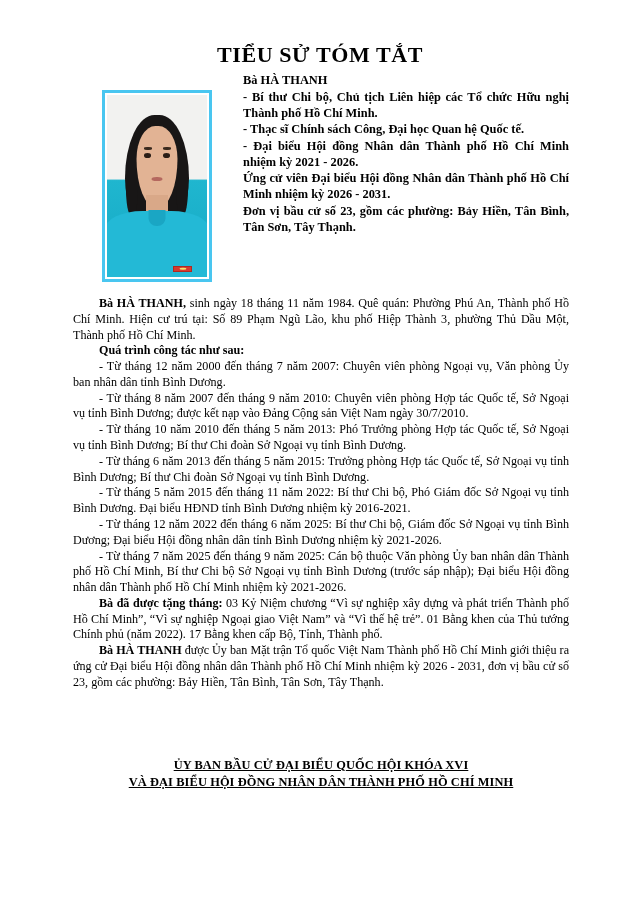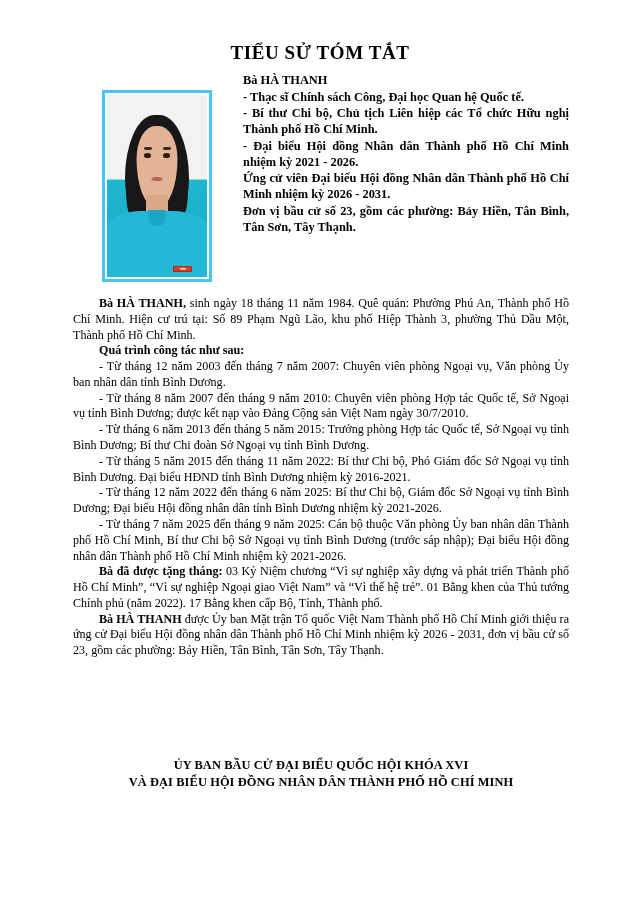--- a/index.html
+++ b/index.html
@@ -24,21 +24,21 @@
     background: #fff;
   }
 
   
   .doc-title {
     position: absolute;
     left: 0;
     top: 42px;
     width: 640px;
     text-align: center;
-    font-size: 19px;
+    font-size: 22px;
     font-weight: bold;
     letter-spacing: 0.6px;
   }
 
   
   .header-block {
     position: absolute;
     left: 73px;
     top: 72px;
     width: 496px;
@@ -208,20 +208,21 @@
   .footer {
     position: absolute;
     left: 73px;
     top: 757px;
     width: 496px;
     text-align: center;
     font-size: 12.4px;
     font-weight: bold;
     line-height: 1.33;
     letter-spacing: 0.1px;
+    text-decoration: underline;
   }
   .footer div { margin: 0; }
 </style>
 </head>
 <body>
 
 <div class="page">
 
   <div class="doc-title">TIỂU SỬ TÓM TẮT</div>
 
@@ -241,37 +242,38 @@
         <div class="ph-mouth"></div>
         <div class="ph-torso">
           <div class="ph-badge"></div>
         </div>
         <div class="ph-collar"></div>
       </div>
     </div>
 
     <div class="summary">
       <div class="s-line">Bà HÀ THANH</div>
+      <div class="s-line">- Bí thư Chi bộ, Chủ tịch Liên hiệp các Tổ chức Hữu nghị Thành phố Hồ Chí Minh.</div>
       <div class="s-line">- Thạc sĩ Chính sách Công, Đại học Quan hệ Quốc tế.</div>
-      <div class="s-line">- Bí thư Chi bộ, Chủ tịch Liên hiệp các Tổ chức Hữu nghị Thành phố Hồ Chí Minh.</div>
       <div class="s-line">- Đại biểu Hội đồng Nhân dân Thành phố Hồ Chí Minh nhiệm kỳ 2021 - 2026.</div>
       <div class="s-line">Ứng cử viên Đại biểu Hội đồng Nhân dân Thành phố Hồ Chí Minh nhiệm kỳ 2026 - 2031.</div>
       <div class="s-line">Đơn vị bầu cử số 23, gồm các phường: Bảy Hiền, Tân Bình, Tân Sơn, Tây Thạnh.</div>
     </div>
 
   </div>
 
   <div class="body-text">
 
     <p><span class="b">Bà HÀ THANH,</span><span> sinh ngày 18 tháng 11 năm 1984. Quê quán: Phường Phú An, Thành phố Hồ Chí Minh. Hiện cư trú tại: Số 89 Phạm Ngũ Lão, khu phố Hiệp Thành 3, phường Thủ Dầu Một, Thành phố Hồ Chí Minh.</span></p>
 
     <p><span class="b">Quá trình công tác như sau:</span></p>
 
-    <p>- Từ tháng 12 năm 2003 đến tháng 7 năm 2007: Chuyên viên phòng Ngoại vụ, Văn phòng Ủy ban nhân dân tỉnh Bình Dương.</p>
+    <p>- Từ tháng 12 năm 2000 đến tháng 7 năm 2007: Chuyên viên phòng Ngoại vụ, Văn phòng Ủy ban nhân dân tỉnh Bình Dương.</p>
     <p>- Từ tháng 8 năm 2007 đến tháng 9 năm 2010: Chuyên viên phòng Hợp tác Quốc tế, Sở Ngoại vụ tỉnh Bình Dương; được kết nạp vào Đảng Cộng sản Việt Nam ngày 30/7/2010.</p>
+    <p>- Từ tháng 10 năm 2010 đến tháng 5 năm 2013: Phó Trưởng phòng Hợp tác Quốc tế, Sở Ngoại vụ tỉnh Bình Dương; Bí thư Chi đoàn Sở Ngoại vụ tỉnh Bình Dương.</p>
     <p>- Từ tháng 6 năm 2013 đến tháng 5 năm 2015: Trưởng phòng Hợp tác Quốc tế, Sở Ngoại vụ tỉnh Bình Dương; Bí thư Chi đoàn Sở Ngoại vụ tỉnh Bình Dương.</p>
     <p>- Từ tháng 5 năm 2015 đến tháng 11 năm 2022: Bí thư Chi bộ, Phó Giám đốc Sở Ngoại vụ tỉnh Bình Dương. Đại biểu HĐND tỉnh Bình Dương nhiệm kỳ 2016-2021.</p>
     <p>- Từ tháng 12 năm 2022 đến tháng 6 năm 2025: Bí thư Chi bộ, Giám đốc Sở Ngoại vụ tỉnh Bình Dương; Đại biểu Hội đồng nhân dân tỉnh Bình Dương nhiệm kỳ 2021-2026.</p>
     <p>- Từ tháng 7 năm 2025 đến tháng 9 năm 2025: Cán bộ thuộc Văn phòng Ủy ban nhân dân Thành phố Hồ Chí Minh, Bí thư Chi bộ Sở Ngoại vụ tỉnh Bình Dương (trước sáp nhập); Đại biểu Hội đồng nhân dân Thành phố Hồ Chí Minh nhiệm kỳ 2021-2026.</p>
 
     <p><span class="b">Bà đã được tặng tháng:</span><span> 03 Kỷ Niệm chương “Vì sự nghiệp xây dựng và phát triển Thành phố Hồ Chí Minh”, “Vì sự nghiệp Ngoại giao Việt Nam” và “Vì thế hệ trẻ”. 01 Bằng khen của Thủ tướng Chính phủ (năm 2022). 17 Bằng khen cấp Bộ, Tỉnh, Thành phố.</span></p>
 
     <p><span class="b">Bà HÀ THANH</span><span>  được Ủy ban Mặt trận Tổ quốc Việt Nam Thành phố Hồ Chí Minh giới thiệu ra ứng cử Đại biểu Hội đồng nhân dân Thành phố Hồ Chí Minh nhiệm kỳ 2026 - 2031, đơn vị bầu cử số 23, gồm các phường: Bảy Hiền, Tân Bình, Tân Sơn, Tây Thạnh.</span></p>
 
   </div>

